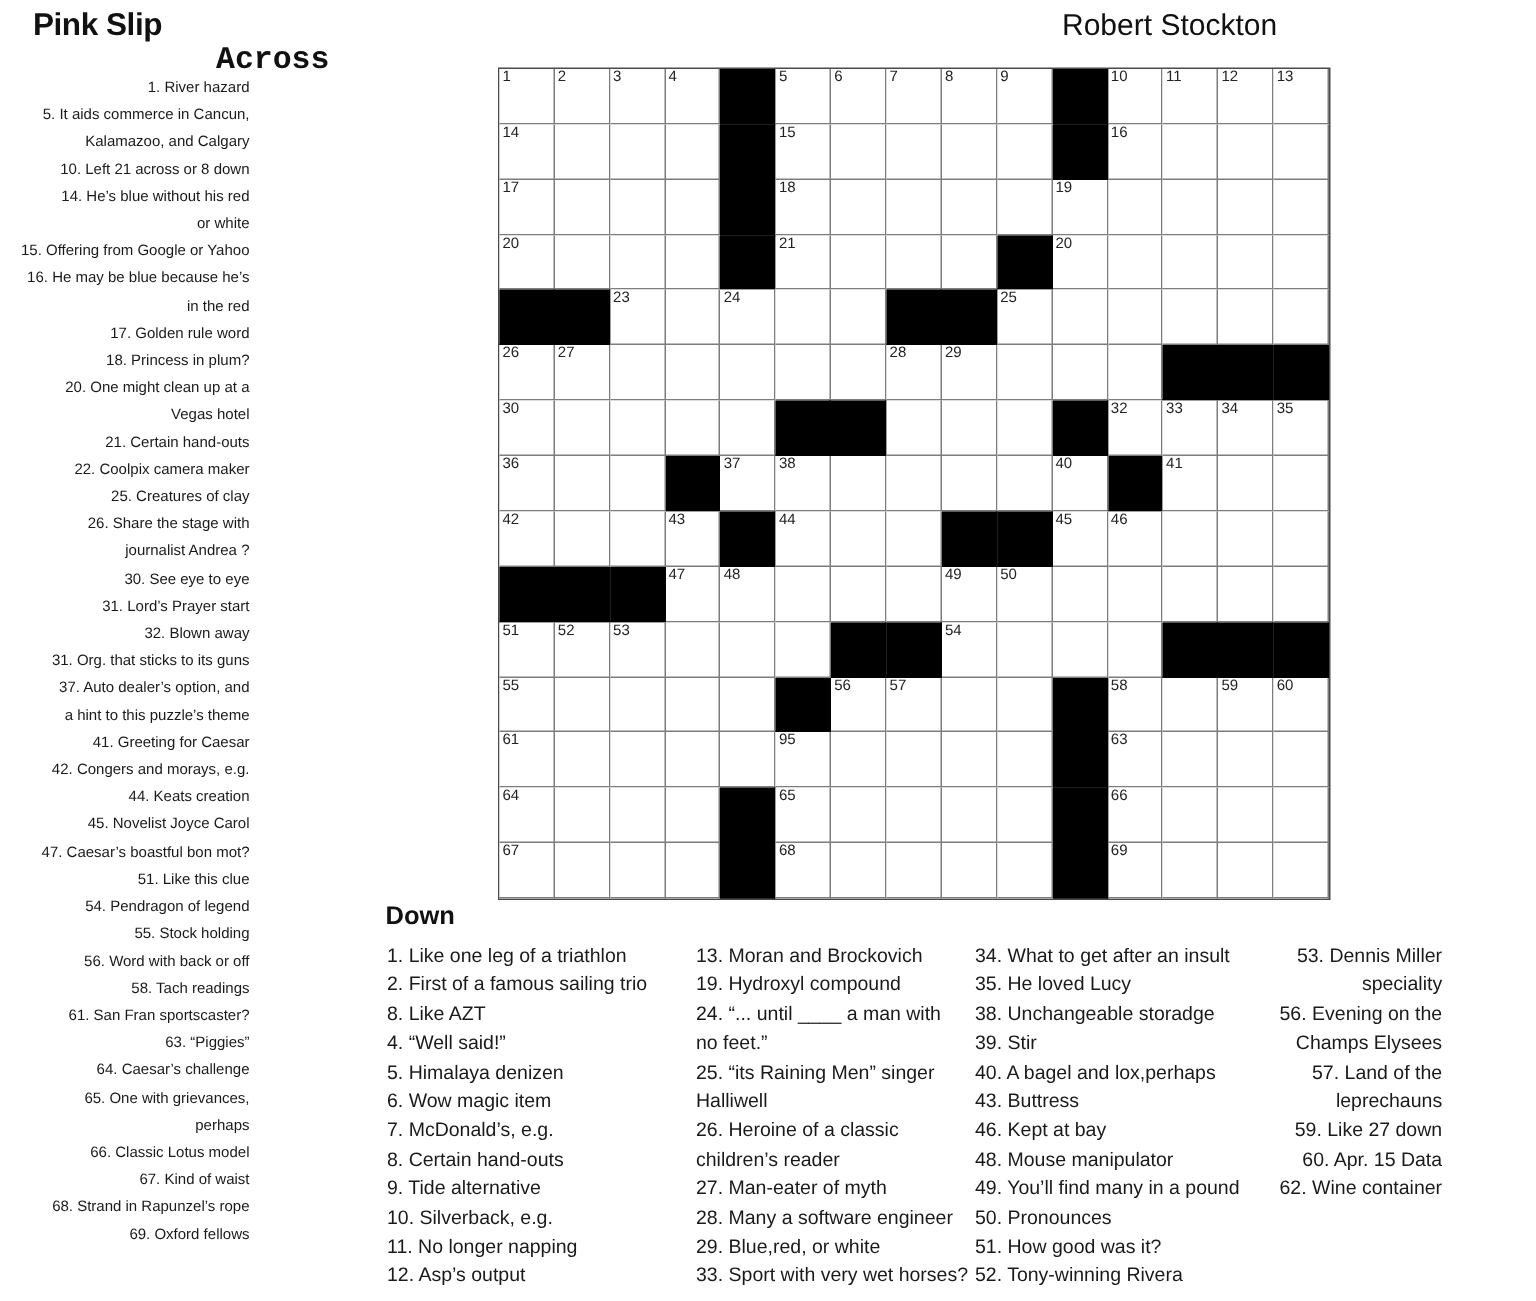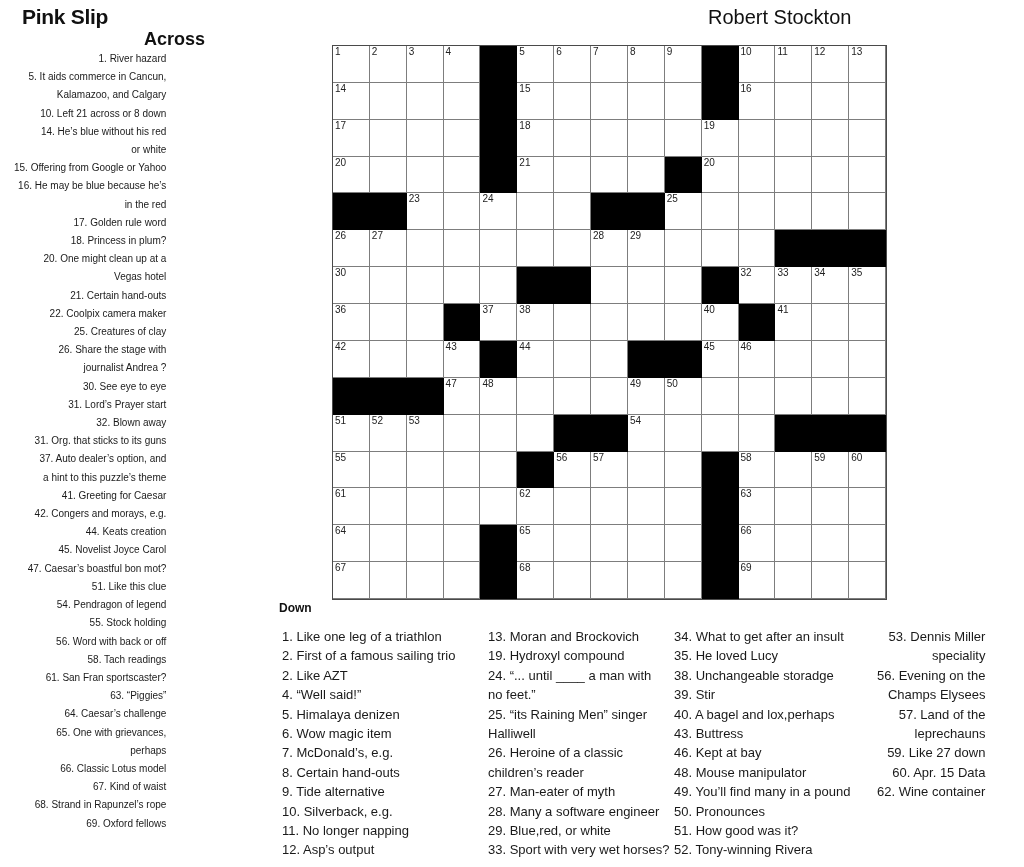--- a/index.html
+++ b/index.html
@@ -14,33 +14,33 @@
   .page-title {
     position:absolute; left:22px; top:5px;
     font-size:21px; font-weight:bold; letter-spacing:-0.3px; color:#111;
   }
   .author {
     position:absolute; left:708px; top:6px;
     font-size:20px; font-weight:normal; color:#111;
   }
   .across-heading {
     position:absolute; left:144px; top:29px;
-    font-size:18px; font-weight:bold; color:#111;
+    font-size:21px; font-weight:bold; color:#111;font-family:Liberation Mono, monospace;
   }
   .down-heading {
     position:absolute; left:257px; top:601px;
-    font-size:12px; font-weight:bold; color:#111;margin-left:22px;
+    font-size:17px; font-weight:bold; color:#111;
   }
   .across-list {
     position:absolute; left:14px; top:50px;
     font-size:10px; line-height:18.2px;text-align:right;
   }
   .down-col {
     position:absolute; top:627px;
-    font-size:13px; line-height:19.4px;margin-left:24px;
+    font-size:13px; line-height:19.4px;
   }
   .down-col.c0 { left:258px; }
   .down-col.c1 { left:464px; }
   .down-col.c2 { left:650px; }
   .down-col.c3 { left:853px;text-align:right; }
   .clue-line { white-space:nowrap; }
 
   .grid {
     position:absolute; left:332px; top:45px;
     width:555px; height:555px;
@@ -418,21 +418,21 @@
       <span class="num">60</span>
     </div>
     <div class="cell">
       <span class="num">61</span>
     </div>
     <div class="cell"></div>
     <div class="cell"></div>
     <div class="cell"></div>
     <div class="cell"></div>
     <div class="cell">
-      <span class="num">62</span>
+      <span class="num">95</span>
     </div>
     <div class="cell"></div>
     <div class="cell"></div>
     <div class="cell"></div>
     <div class="cell"></div>
     <div class="cell black"></div>
     <div class="cell">
       <span class="num">63</span>
     </div>
     <div class="cell"></div>
@@ -479,21 +479,21 @@
     </div>
     <div class="cell"></div>
     <div class="cell"></div>
     <div class="cell"></div>
   </div>
 
 <div class="down-heading">Down</div>
 <div class="down-col c0">
     <div class="clue-line">1. Like one leg of a triathlon</div>
     <div class="clue-line">2. First of a famous sailing trio</div>
-    <div class="clue-line">2. Like AZT</div>
+    <div class="clue-line">8. Like AZT</div>
     <div class="clue-line">4. “Well said!”</div>
     <div class="clue-line">5. Himalaya denizen</div>
     <div class="clue-line">6. Wow magic item</div>
     <div class="clue-line">7. McDonald’s, e.g.</div>
     <div class="clue-line">8. Certain hand-outs</div>
     <div class="clue-line">9. Tide alternative</div>
     <div class="clue-line">10. Silverback, e.g.</div>
     <div class="clue-line">11. No longer napping</div>
     <div class="clue-line">12. Asp’s output</div>
   </div>

